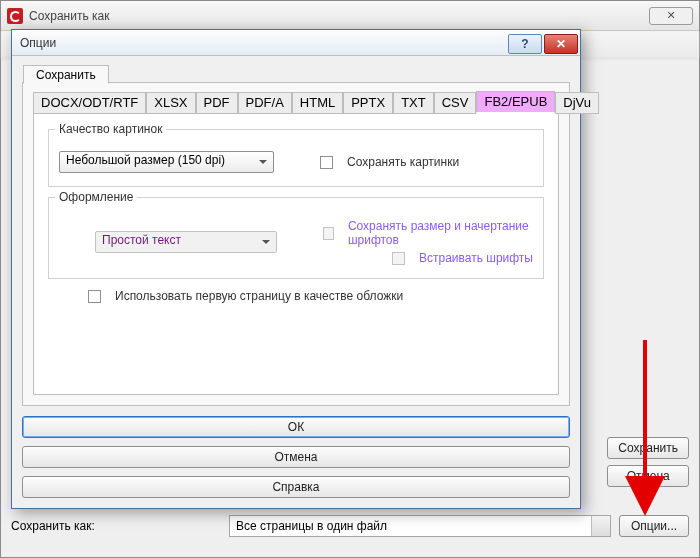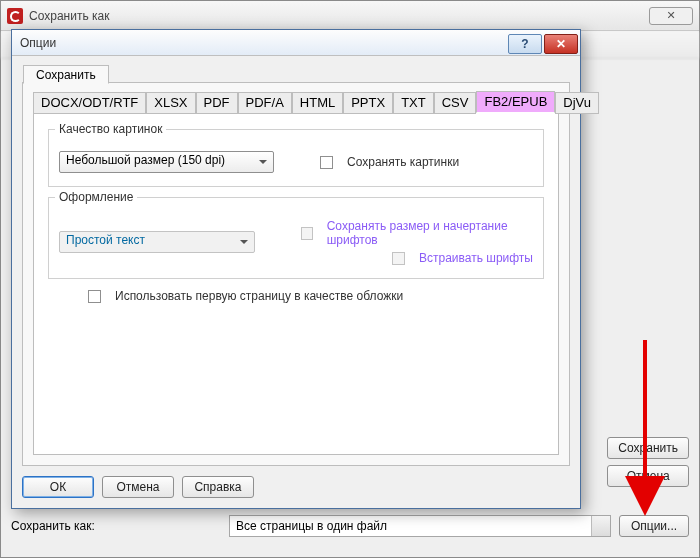--- a/index.html
+++ b/index.html
@@ -286,40 +286,41 @@
   border-radius: 2px;
 }
 .combo::after {
   content: "";
   position: absolute;
   right: 6px; top: 50%;
   margin-top: -2px;
   border: 4px solid transparent;
   border-top-color: #555;
 }
-.combo.disabled { color: #0369a1; background: #f1f1f1; border-color: #c3c3c3; }
+.combo.disabled { color: #701a75; background: #f1f1f1; border-color: #c3c3c3; margin-left: 36px; }
 
 .chk {
   display: flex; align-items: center; gap: 14px;
   color: #333;
   padding-left: 40px;
 }
 .chk-box {
   width: 13px; height: 13px;
   border: 1px solid #8f8f8f;
   background: #fff;
 }
 .chk.disabled { color: #8b5cf6; justify-content: flex-end; }
 .chk.disabled .chk-box { border-color: #c3c3c3; background: #f4f4f4; }
 
 .dlg-buttons {
   display: flex;
   gap: 8px;
   justify-content: flex-start;
   padding-top: 10px;
+  flex-direction: column;
 }
 .dlg-buttons .default {
   border-color: #2d72c5;
   box-shadow: 0 0 0 1px #7db0e6 inset;
 }
 
 
 .arrow {
   position: absolute;
   pointer-events: none;

